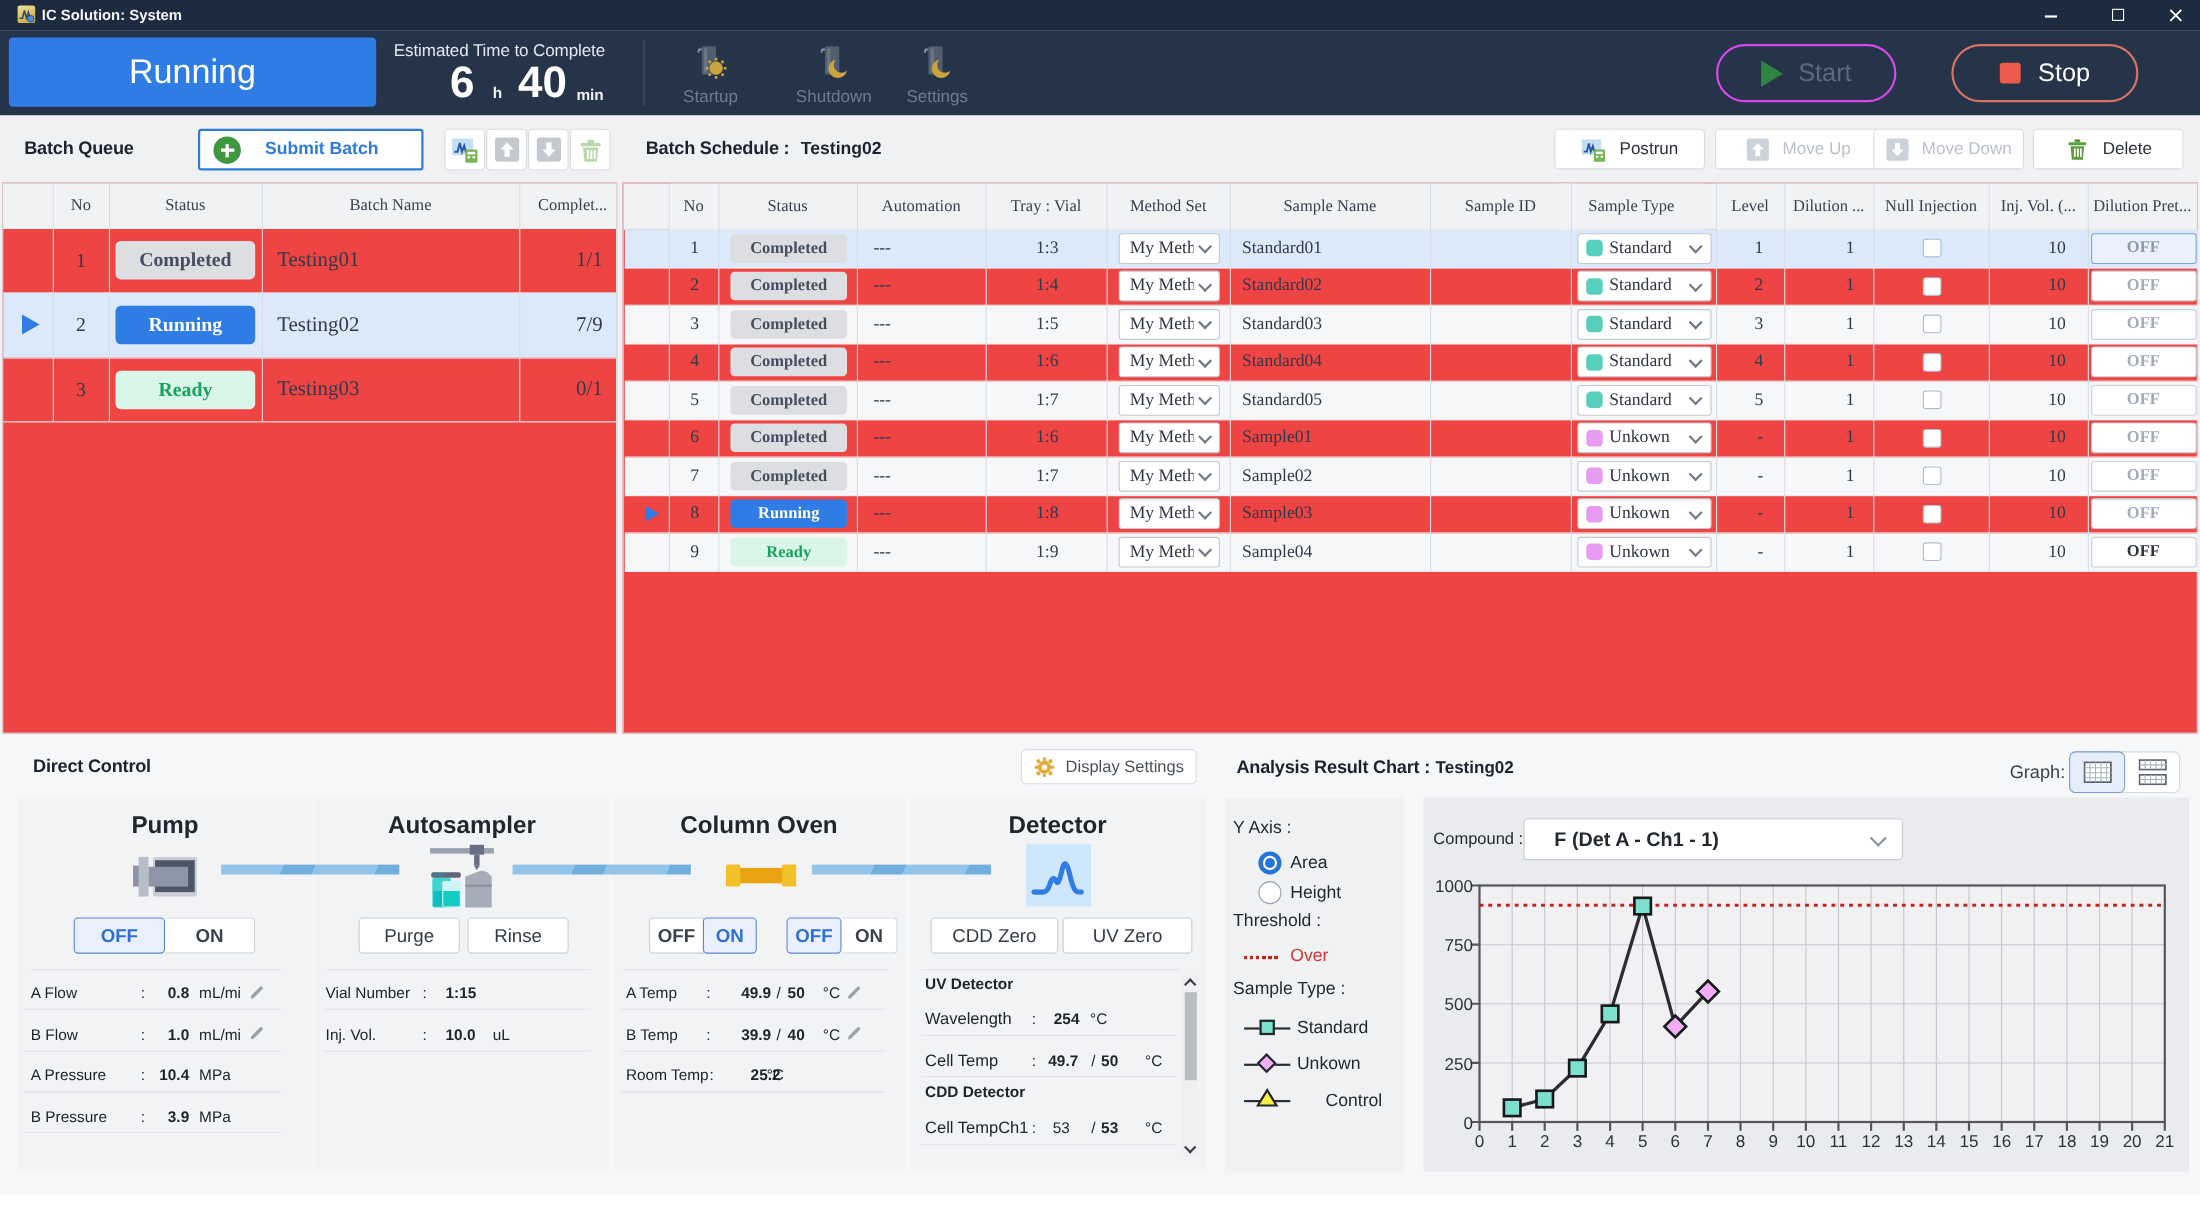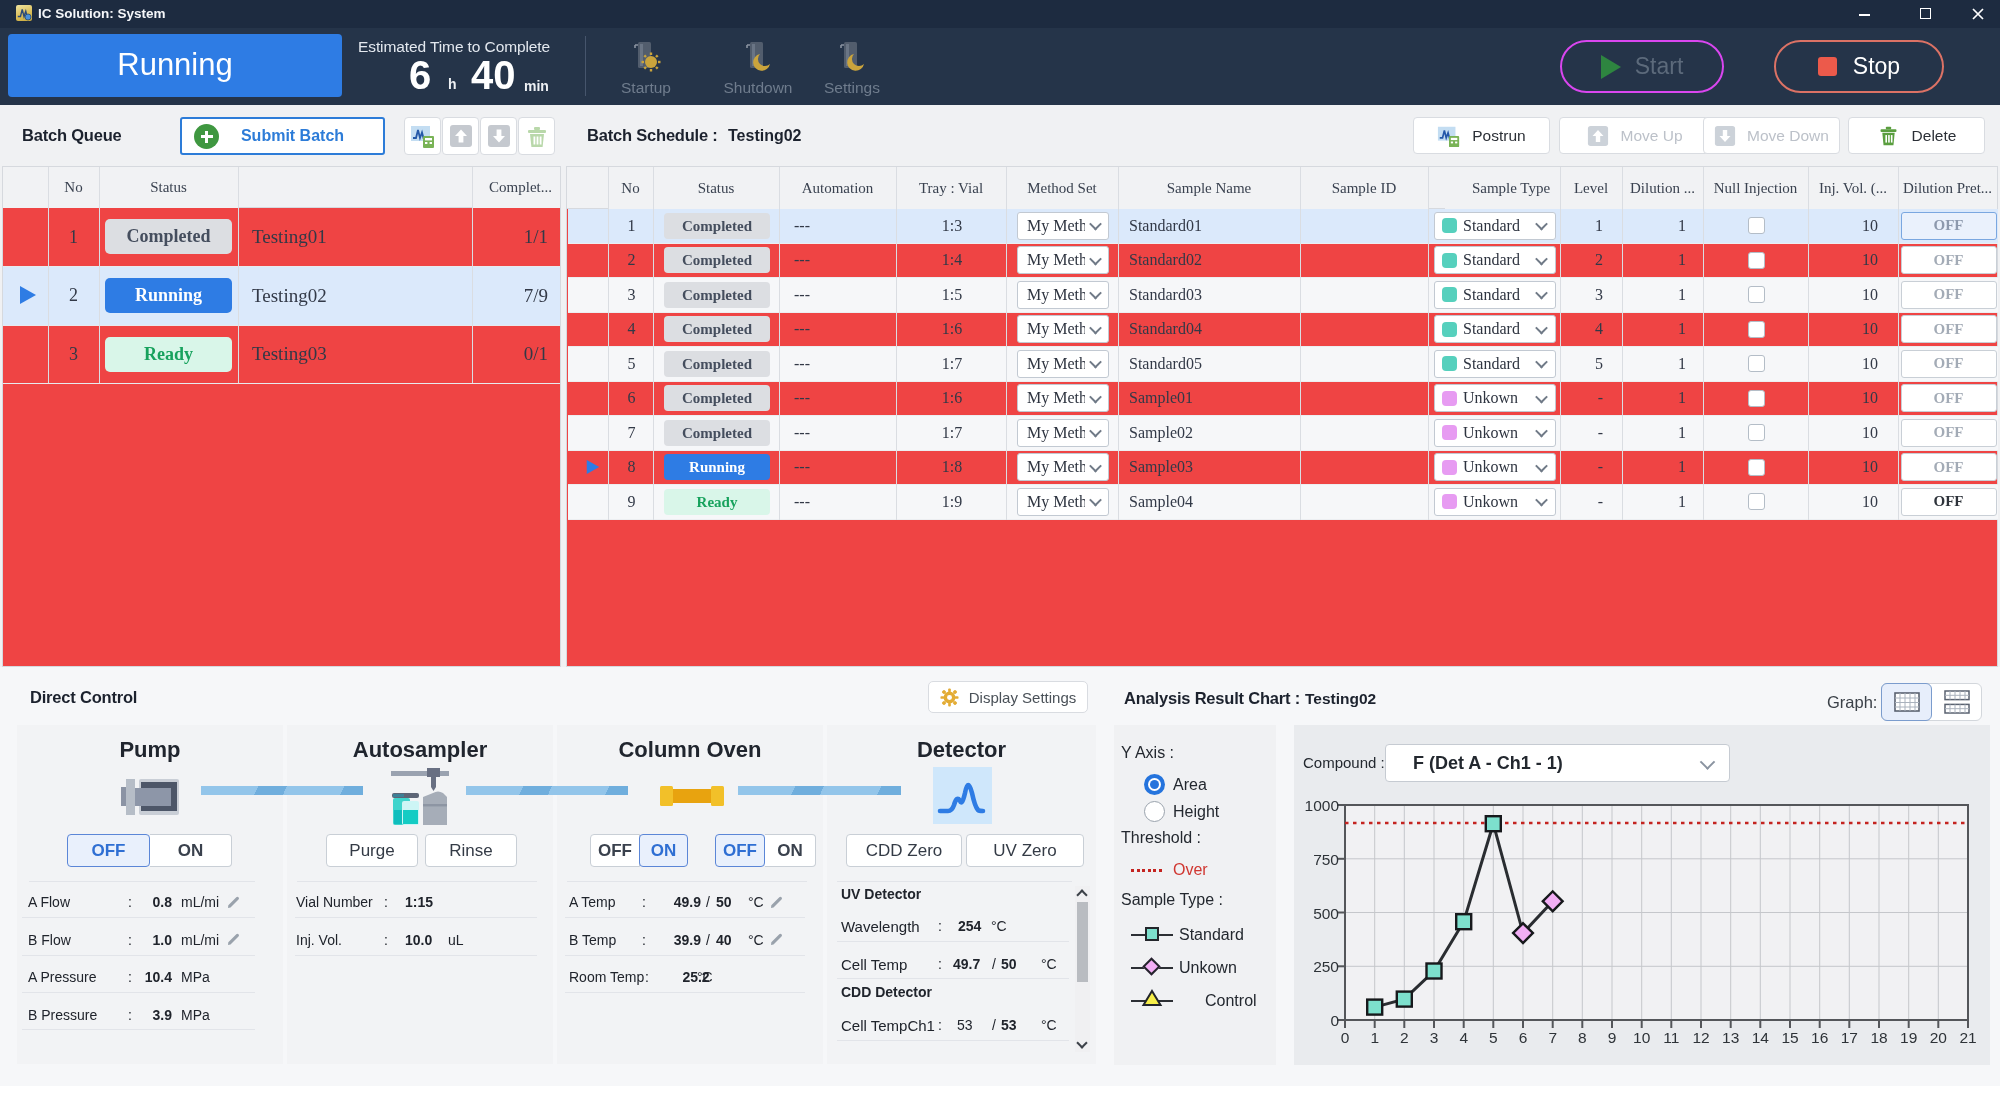--- a/index.html
+++ b/index.html
@@ -199,20 +199,21 @@
     <rect x="15.7" y="13.5" width="1.8" height="8" fill="#fff"></rect>
   </svg>
 </div>
 
 <div class="abs panel" style="left:2px; top:166px; width:559px; height:501px;">
 
   <div class="abs" style="left:0; top:0; width:557px; height:41px; background:#f1f2f4; border-bottom:1px solid #d6d9de;"></div>
   <div class="abs th" style="left:0px; top:0; width:45px; height:41px;"></div>
   <div class="abs th" style="left:45px; top:0; width:51px; height:41px;">No</div>
   <div class="abs th" style="left:96px; top:0; width:139px; height:41px;">Status</div>
+  <div class="abs th" style="left:235px; top:0; width:234px; height:41px;">Batch Name</div>
   <div class="abs th" style="left:469px; top:0; width:88px; height:41px; justify-content:flex-end; padding-right:8px;">Complet...</div>
 
   <div class="abs" style="left:45px; top:0; width:1px; height:216px; background:#dadde2; z-index:5;"></div>
   <div class="abs" style="left:96px; top:0; width:1px; height:216px; background:#dadde2; z-index:5;"></div>
   <div class="abs" style="left:235px; top:0; width:1px; height:216px; background:#dadde2; z-index:5;"></div>
   <div class="abs" style="left:469px; top:0; width:1px; height:216px; background:#dadde2; z-index:5;"></div>
 
   <div class="abs" style="left:0; top:99px; width:557px; height:59px; background:#dbe9fb;"></div>
   <div class="abs" style="left:0; top:99px; width:557px; height:1px; background:#e8eaee;"></div>
   <div class="abs" style="left:0; top:158px; width:557px; height:1px; background:#e8eaee;"></div>
@@ -278,21 +279,21 @@
 <div class="abs panel" style="left:566px; top:166px; width:1432px; height:501px;">
 
   <div class="abs" style="left:0; top:0; width:1430px; height:42px; background:#f1f2f4; border-bottom:1px solid #d6d9de;"></div>
   <div class="abs th" style="left:41px; top:0; width:45px; height:42px;">No</div>
   <div class="abs th" style="left:86px; top:0; width:126px; height:42px;">Status</div>
   <div class="abs th" style="left:212px; top:0; width:117px; height:42px;">Automation</div>
   <div class="abs th" style="left:329px; top:0; width:110px; height:42px;">Tray : Vial</div>
   <div class="abs th" style="left:439px; top:0; width:112px; height:42px;">Method Set</div>
   <div class="abs th" style="left:551px; top:0; width:182px; height:42px;">Sample Name</div>
   <div class="abs th" style="left:733px; top:0; width:128px; height:42px;">Sample ID</div>
-  <div class="abs th" style="left:878px; top:0; width:132px; height:42px;">Sample Type</div>
+  <div class="abs th" style="left:850px; top:0; width:132px; height:42px;">Sample Type</div>
   <div class="abs th" style="left:993px; top:0; width:62px; height:42px;">Level</div>
   <div class="abs th" style="left:1055px; top:0; width:81px; height:42px;">Dilution ...</div>
   <div class="abs th" style="left:1136px; top:0; width:105px; height:42px;">Null Injection</div>
   <div class="abs th" style="left:1241px; top:0; width:90px; height:42px;">Inj. Vol. (...</div>
   <div class="abs th" style="left:1331px; top:0; width:99px; height:42px;">Dilution Pret...</div>
 
   <div class="abs" style="left:41px; top:0; width:1px; height:353px; background:#dadde2; z-index:5;"></div>
   <div class="abs" style="left:86px; top:0; width:1px; height:353px; background:#dadde2; z-index:5;"></div>
   <div class="abs" style="left:212px; top:0; width:1px; height:353px; background:#dadde2; z-index:5;"></div>
   <div class="abs" style="left:329px; top:0; width:1px; height:353px; background:#dadde2; z-index:5;"></div>

